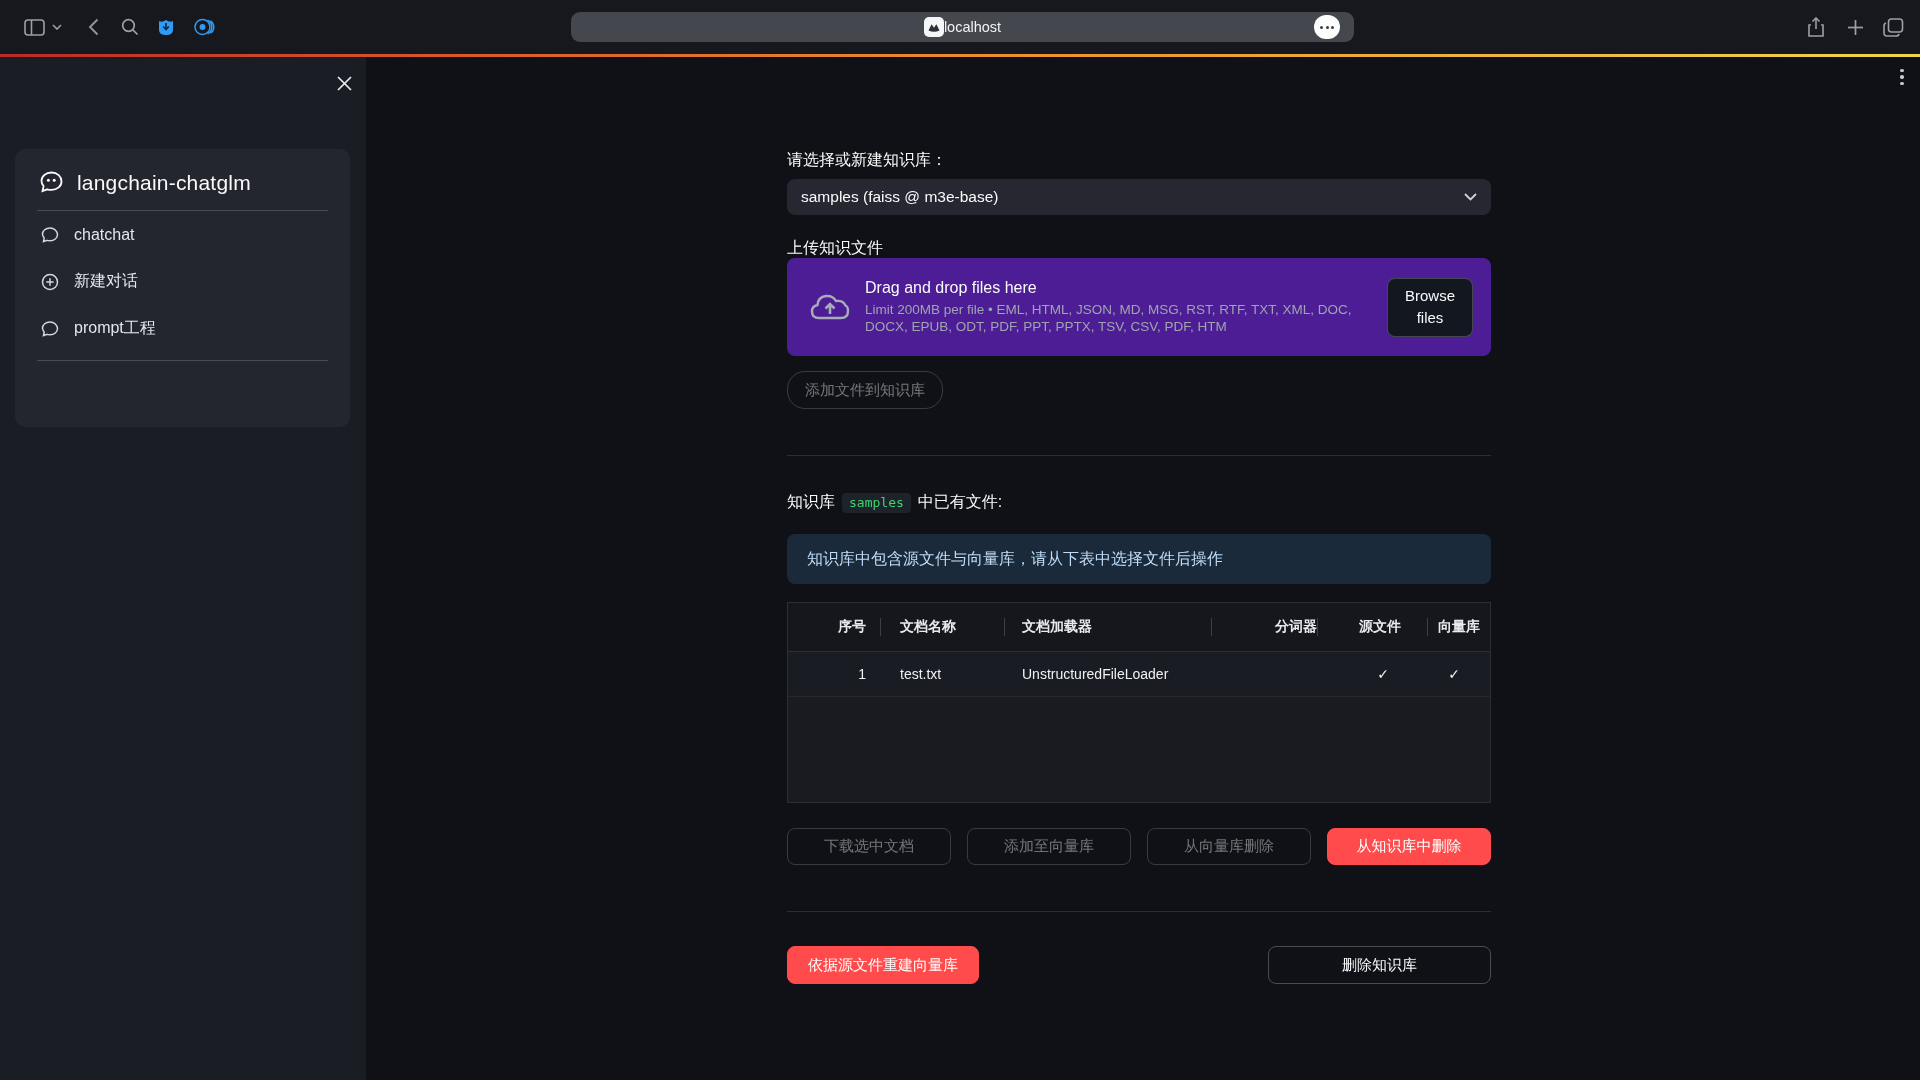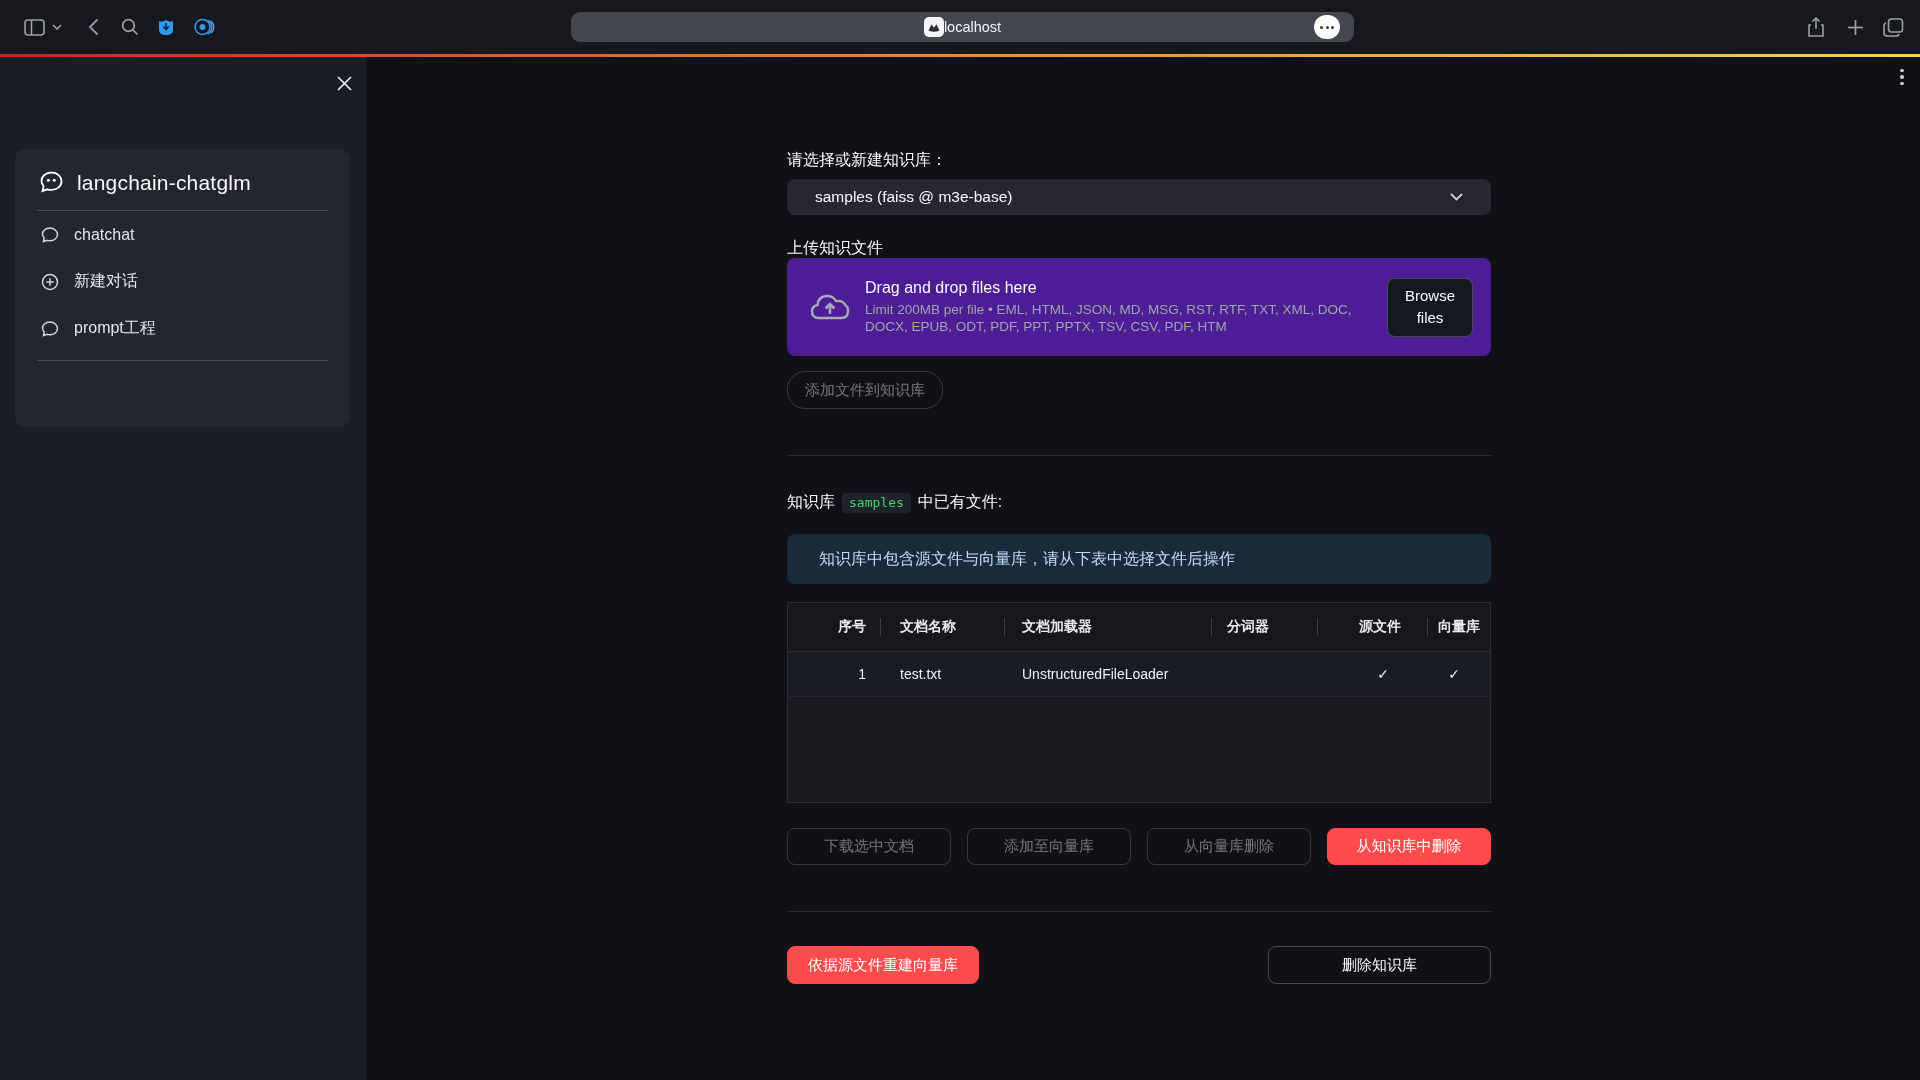--- a/index.html
+++ b/index.html
@@ -35,21 +35,21 @@
   .sb-item .ic { display:flex; align-items:center; }
 
   .app-menu { position:absolute; left:1890px; top:6px; width:24px; height:28px; display:flex; flex-direction:column; align-items:center; justify-content:center; gap:3px; cursor:pointer; }
   .app-menu i { width:3.5px; height:3.5px; border-radius:50%; background:#c7cad1; }
 
   
   .content { position:absolute; left:787px; top:0; width:704px; }
   .field-label { font-size:16px; color:#fafafa;text-align:right; }
   .lbl1 { position:absolute; top:93px; }
   .selectbox { position:absolute; top:122px; width:704px; height:36px; background:#262730; border-radius:8px;
-    display:flex; align-items:center; padding:0 28px; font-size:15.5px; cursor:pointer;gap:20px; }
+    display:flex; align-items:center; padding:0 14px; font-size:15.5px; cursor:pointer;gap:20px; }
   .selectbox .chev { margin-left:auto; display:flex; align-items:center; color:#cfd2d9; }
   .lbl2 { position:absolute; top:181px; }
   .dropzone { position:absolute; top:201px; width:704px; height:98px; background:#4c1d95; border-radius:8px;
     display:flex; align-items:center; padding:0 15px 0 22px; gap:14px; }
   .dz-text { width:508px; }
   .dz-title { font-size:16px; color:#fafafa; margin-bottom:5px; }
   .dz-limit { font-size:13.5px; line-height:1.22; color:#a0a4af; }
   .browse-btn { width:86px; min-height:59px; background:#131720; border:1px solid rgba(250,250,250,.22); border-radius:8px;
     color:#fafafa; font-size:15px; line-height:1.45; text-align:center; padding:6px 8px; cursor:pointer;
     display:flex; align-items:center; justify-content:center; }
@@ -57,36 +57,36 @@
   .btn.disabled { border:1px solid rgba(250,250,250,.18); color:rgba(250,250,250,.42); cursor:default; }
   .btn.secondary { border:1px solid rgba(250,250,250,.25); color:#fafafa; }
   .btn.primary { background:#ff4b4b; border:1px solid #ff4b4b; color:#ffffff; }
   .add-btn { position:absolute; top:314px; height:38px; padding:0 17px;border-radius:18px; }
   .hr { position:absolute; width:704px; height:1px; background:#2b2d35; }
   .hr1 { top:398px; } .hr2 { top:854px; }
   .files-heading { position:absolute; top:435px; font-size:16px; display:flex; align-items:center; gap:7px; }
   .code-badge { font-family:"DejaVu Sans Mono","Liberation Mono",monospace; font-size:13px; color:#3dd56d;
     background:#1d222b; border-radius:4px; padding:2.5px 7px; }
   .info-box { position:absolute; top:477px; width:704px; height:50px; background:#1b2a3a; border-radius:8px;
-    display:flex; align-items:center; padding:0 32px; font-size:16px; color:#bfdcf8; }
+    display:flex; align-items:center; padding:0 20px; font-size:16px; color:#bfdcf8; }
 
   
   .kbtable { position:absolute; top:545px; width:704px; height:201px; background:#191b21; border:1px solid #2c2e36; }
   table { border-collapse:collapse; width:100%; table-layout:fixed; }
   th, td { font-size:14px; overflow:hidden; white-space:nowrap; }
   thead tr { height:48px; background:#15171d; }
   th { color:#e8eaed; font-weight:700; border-bottom:1px solid #2c2e36;
        background:linear-gradient(#3c3f47,#3c3f47) left center / 1px 18px no-repeat; }
   th:first-child { background-image:none; }
   tbody tr { height:45px; background:#1a1c23; border-bottom:1px solid #25272e; }
   td { color:#f0f1f3; }
   .c0 { width:92px; text-align:right; padding-right:14px; }
   .c1 { width:124px; text-align:left; padding-left:20px; }
   .c2 { width:207px; text-align:left; padding-left:18px; }
-  .c3 { width:106px; text-align:left; padding-left:16px; }
+  .c3 { width:106px; text-align:right; padding-left:16px; }
   .c4 { width:110px; text-align:center; padding-left:16px; }
   .c5 { text-align:right; padding-right:10px; }
   td.c4 { padding-left:22px; }
   td.c5 { padding-right:30px; }
 
   .actions { position:absolute; top:771px; width:704px; display:flex; gap:16px; }
   .actions .btn { flex:1 1 0; height:37px; }
   .rebuild-btn { position:absolute; top:889px; left:0; height:38px; padding:8px 20px; }
   .delete-kb-btn { position:absolute; top:889px; left:481px; width:223px; height:38px; }
 

